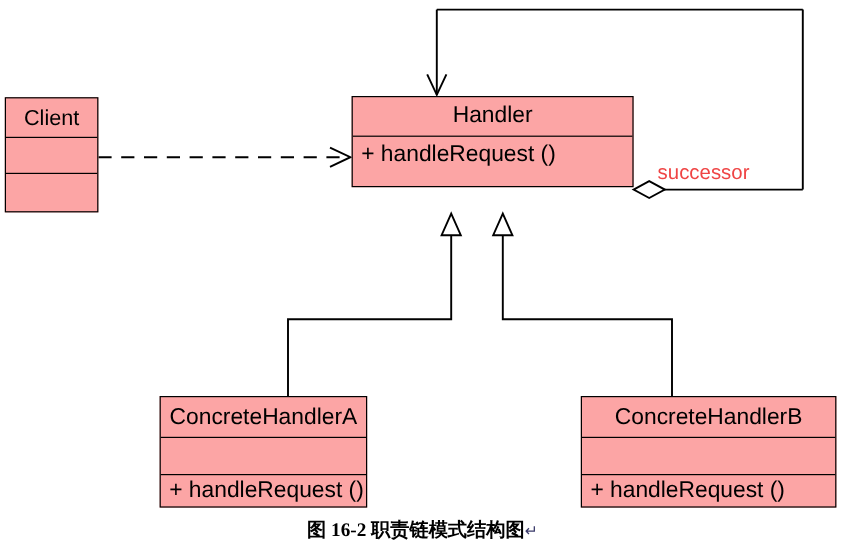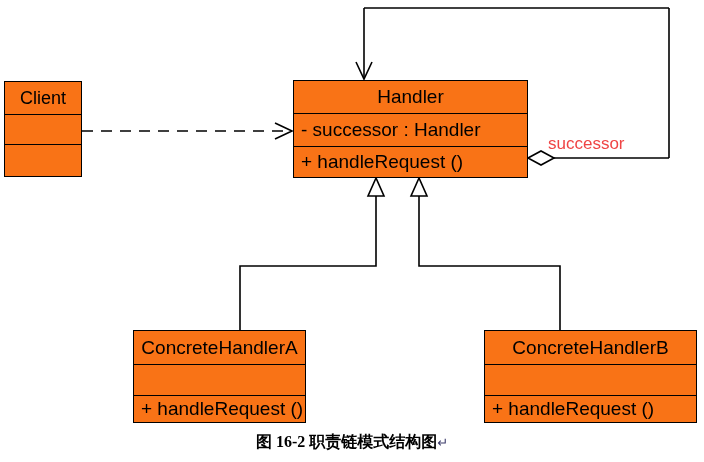--- a/index.html
+++ b/index.html
@@ -19,21 +19,21 @@
     position: absolute;
     left: 0;
     top: 0;
     width: 704px;
     height: 462px;
   }
   .uml-box {
     position: absolute;
     box-sizing: border-box;
     border: 1.6px solid #000000;
-    background: #f97316;
+    background: #fca5a5;
   }
   .uml-compartment {
     box-sizing: border-box;
     display: flex;
     align-items: center;
     white-space: nowrap;
     overflow: hidden;
   }
   .comp-divider {
     border-top: 1.6px solid #000000;
@@ -54,21 +54,21 @@
   }
 
   
   #client-box { left: 4px; top: 81px; width: 78px; height: 96px; }
   #client-box .c0 { height: 32px; }
   #client-box .c1 { height: 30px; }
   #client-box .c2 { height: 30px; }
   #client-box .comp-name { font-size: 18px; }
 
   
-  #handler-box { left: 293px; top: 80px; width: 235px; height: 98px; }
+  #handler-box { left: 293px; top: 80px; width: 235px; height: 76px; }
   #handler-box .c0 { height: 32px; }
   #handler-box .c1 { height: 33px; }
   #handler-box .c2 { height: 31px; }
 
   
   #concrete-a-box { left: 133px; top: 330px; width: 173px; height: 93px; }
   #concrete-a-box .c0 { height: 33px; }
   #concrete-a-box .c1 { height: 31px; }
   #concrete-a-box .c2 { height: 27px; }
 
@@ -137,21 +137,20 @@
   </svg>
 
   <div class="uml-box" id="client-box">
     <div class="uml-compartment comp-name c0">Client</div>
     <div class="uml-compartment comp-divider comp-empty c1"></div>
     <div class="uml-compartment comp-divider comp-empty c2"></div>
   </div>
 
   <div class="uml-box" id="handler-box">
     <div class="uml-compartment comp-name c0">Handler</div>
-    <div class="uml-compartment comp-divider comp-member c1">- successor : Handler</div>
     <div class="uml-compartment comp-divider comp-member c2">+ handleRequest ()</div>
   </div>
 
   <div class="uml-box" id="concrete-a-box">
     <div class="uml-compartment comp-name c0">ConcreteHandlerA</div>
     <div class="uml-compartment comp-divider comp-empty c1"></div>
     <div class="uml-compartment comp-divider comp-member c2">+ handleRequest ()</div>
   </div>
 
   <div class="uml-box" id="concrete-b-box">

